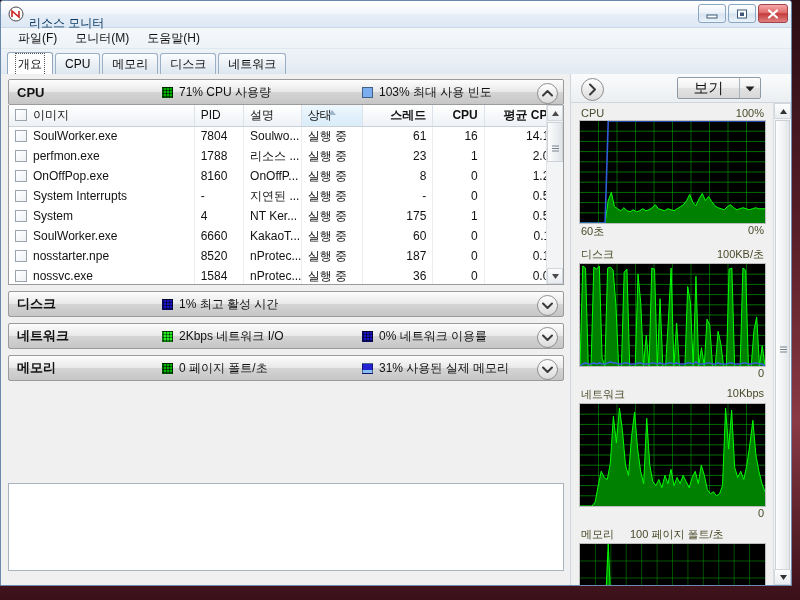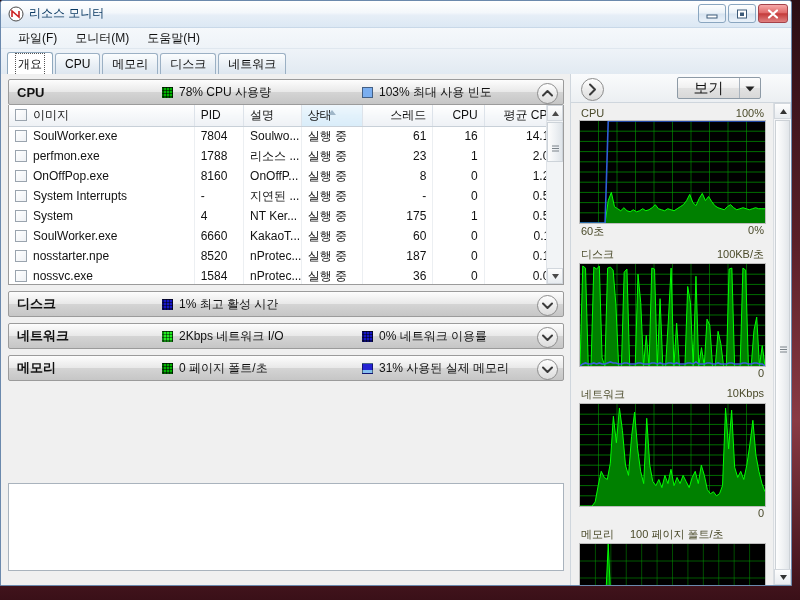--- a/index.html
+++ b/index.html
@@ -29,21 +29,21 @@
     position: relative;
     height: 26px;
     background: linear-gradient(180deg, #ffffff 0%, #f3f7fb 45%, #e6eef7 55%, #dce8f4 100%);
     border-bottom: 1px solid #c8d8e8;
   }
   #title-icon {
     position: absolute; left: 7px; top: 5px;
     width: 16px; height: 16px;
   }
   #title-text {
-    position: absolute; left: 28px; top: 4px;
+    position: absolute; left: 28px; top: 14px;
     font-size: 12px; color: #0b3a63;
     white-space: nowrap;
   }
   .wbtn {
     position: absolute; top: 3px;
     width: 28px; height: 19px;
     border: 1px solid #8aa6c0;
     border-radius: 3px;
     background: linear-gradient(180deg,#fdfefe 0%,#eaf1f8 48%,#d6e3f0 52%,#eaf2fa 100%);
     box-sizing: border-box;
@@ -214,21 +214,21 @@
     border-bottom: 1px solid #c8d0d8;
     padding: 0 6px;
     text-align: left;
     box-sizing: border-box;
     position: relative;
     margin-top: 19px;
   }
   table.proc th.sorted {
     background: linear-gradient(180deg,#eef7fd 0%,#e2f1fb 50%,#d9ecf9 100%);
   }
-  table.proc th.num { text-align: right; }
+  table.proc th.num { text-align: right; font-weight: bold; }
   .sort-arrow {
     position: absolute;
     top: 0px; left: 50%;
     transform: translateX(-50%);
   }
   table.proc td {
     height: 20px;
     color: #111;
     border-right: 1px solid #eceff2;
     padding: 0 6px;
@@ -421,21 +421,21 @@
 
   <div id="client">
 
     <div id="leftpane">
 
       <div class="section">
         <div class="sec-header">
           <div class="sec-title">CPU</div>
           <div class="sec-stat s1">
             <span class="swatch sw-green"></span>
-            <span>78% CPU 사용량</span>
+            <span>71% CPU 사용량</span>
           </div>
           <div class="sec-stat">
             <span class="swatch sw-blue"></span>
             <span>103% 최대 사용 빈도</span>
           </div>
           <div class="chev">
             <svg width="13" height="11" viewBox="0 0 13 11">
                 <path d="M2 7.5 L6.5 3 L11 7.5" stroke="#3a3a3a" stroke-width="2" fill="none" stroke-linecap="round" stroke-linejoin="round"></path>
               </svg>
           </div>

